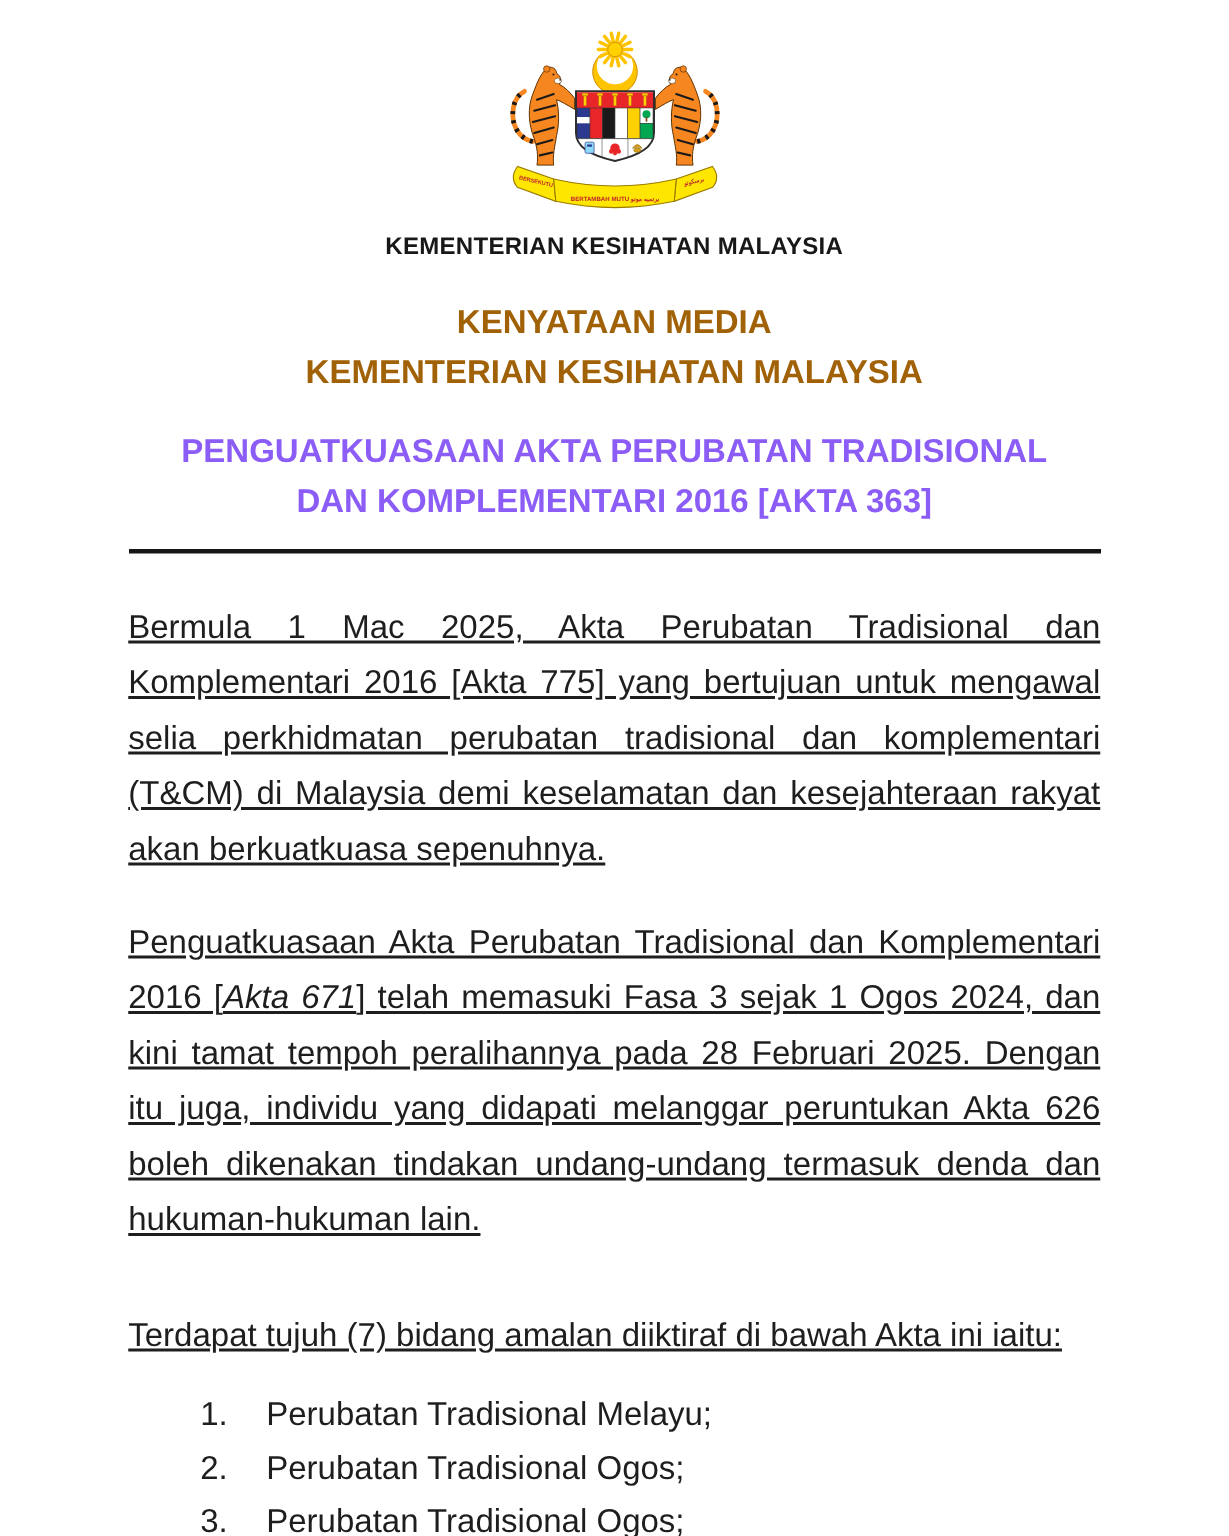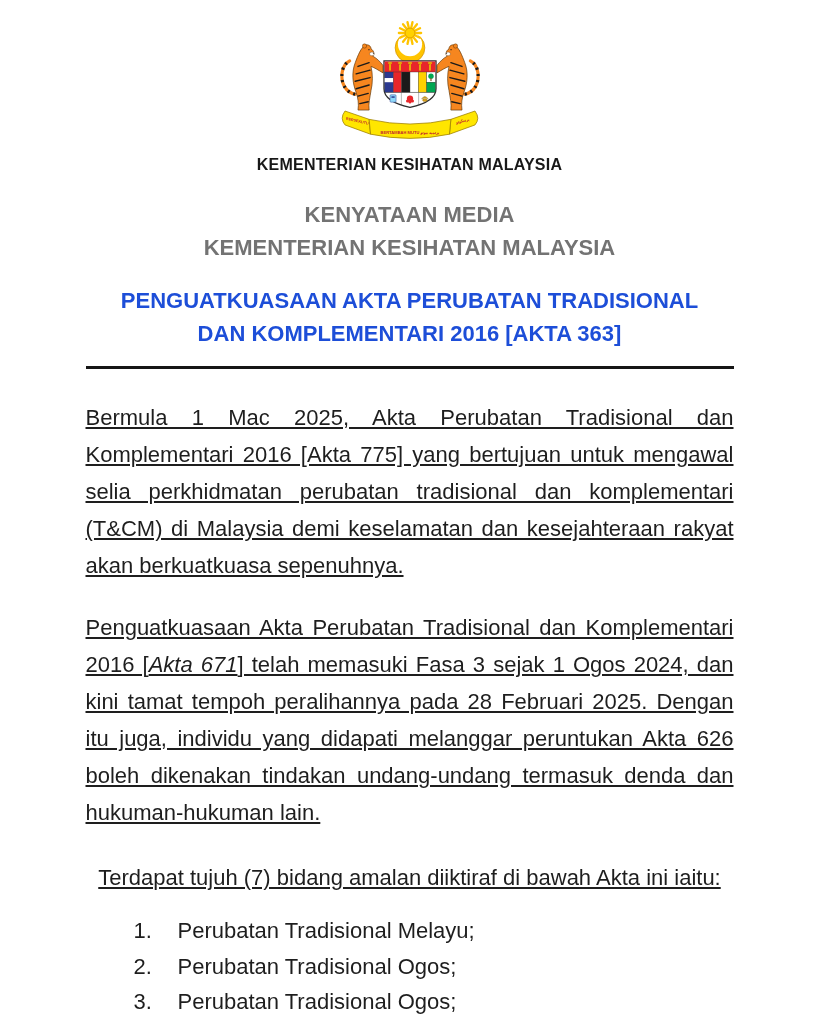--- a/index.html
+++ b/index.html
@@ -27,50 +27,50 @@
     font-size: 16px;
     letter-spacing: 0.2px;
     color: #181818;
   }
   .title-block {
     margin-top: 24px;
     text-align: center;
     font-weight: 700;
     font-size: 22px;
     line-height: 33px;
-    color: #737373;
+    color: #a16207;
   }
   .subject-block {
     margin-top: 20px;
     text-align: center;
     font-weight: 700;
     font-size: 22px;
     line-height: 33px;
-    color: #1d4ed8;
+    color: #8b5cf6;
   }
   .divider {
     width: 648px; height: 3px;
     background: #161616;
     margin: 16px auto 0;
   }
   .content {
     width: 648px;
     margin: 30px auto 0;
     font-size: 22px;
     line-height: 37px;
   }
   .para {
     margin: 0 0 25px 0;
     text-align: justify;
     text-decoration: underline;
   }
   .para em { font-style: italic; }
   .list-intro {
-    margin: 28px 0 17px 0;
-    text-align: center;
+    margin: 40px 0 17px 0;
+    text-align: left;
   }
   .num-list { margin: 0; }
   .num-row {
     display: flex;
     line-height: 35.5px;
     padding-left: 48px;
   }
   .num-col { width: 44px; flex: 0 0 44px; }
 </style>
 </head>

